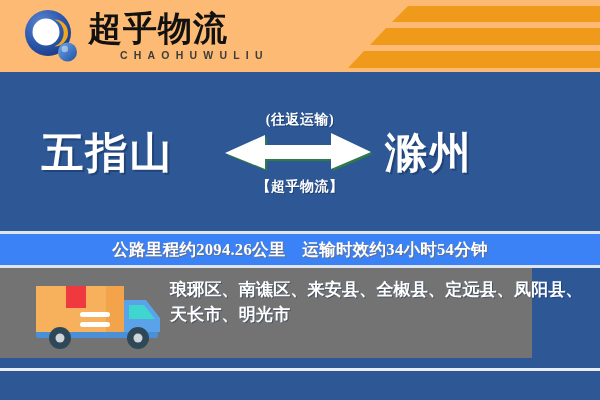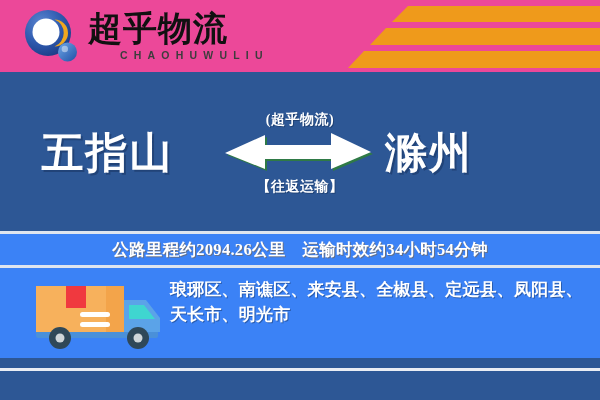--- a/index.html
+++ b/index.html
@@ -15,21 +15,21 @@
     background: #2d5795;
     font-family: "Liberation Serif", "DejaVu Serif", serif;
     user-select: none;
   }
 
   
   .header {
     position: absolute;
     left: 0; top: 0;
     width: 600px; height: 72px;
-    background: #ec4899;
+    background: #fdba74;
     overflow: hidden;
   }
   .logo-wrap {
     position: absolute;
     left: 22px; top: 8px;
     display: flex;
     align-items: center;
     gap: 8px;
   }
   .logo-mark {
@@ -144,22 +144,22 @@
     position: absolute;
     left: 0; top: 265px;
     width: 600px; height: 3px;
     background: #dfe5ef;
   }
 
   
   .coverage {
     position: absolute;
     left: 0; top: 268px;
-    width: 600px; height: 90px;
-    background: #3b82f6;
+    width: 532px; height: 90px;
+    background: #737373;
   }
   .truck-icon {
     position: absolute;
     left: 28px; top: 8px;
     width: 140px; height: 78px;
   }
   .coverage-text {
     position: absolute;
     left: 170px; top: 9px;
     width: 415px;
@@ -226,30 +226,30 @@
         <polygon points="18,62 270,62 270,45 34,45" fill="#ef9a1b"></polygon>
       </svg>
     </div>
 
   </div>
 
   <div class="route-panel">
     <div class="city city-origin">五指山</div>
 
     <div class="arrow-col">
-      <div class="arrow-note top">(超乎物流)</div>
+      <div class="arrow-note top">(往返运输)</div>
       <div class="arrow-svg">
         <svg width="150" height="40" viewBox="0 0 150 40">
           <g transform="translate(2,2)">
             <path d="M0 22 L40 4 L40 14 L106 14 L106 2 L146 21 L106 38 L106 28 L40 28 L40 38 Z" fill="#2f7a46"></path>
           </g>
           <path d="M0 22 L40 4 L40 14 L106 14 L106 2 L146 21 L106 38 L106 28 L40 28 L40 38 Z" fill="#ffffff"></path>
         </svg>
       </div>
-      <div class="arrow-note bottom">【往返运输】</div>
+      <div class="arrow-note bottom">【超乎物流】</div>
     </div>
 
     <div class="city city-dest">滁州</div>
   </div>
 
   <div class="rule-above-bar"></div>
   <div class="dist-bar">
     <div class="dist-text">公路里程约2094.26公里　运输时效约34小时54分钟</div>
   </div>
   <div class="rule-below-bar"></div>

